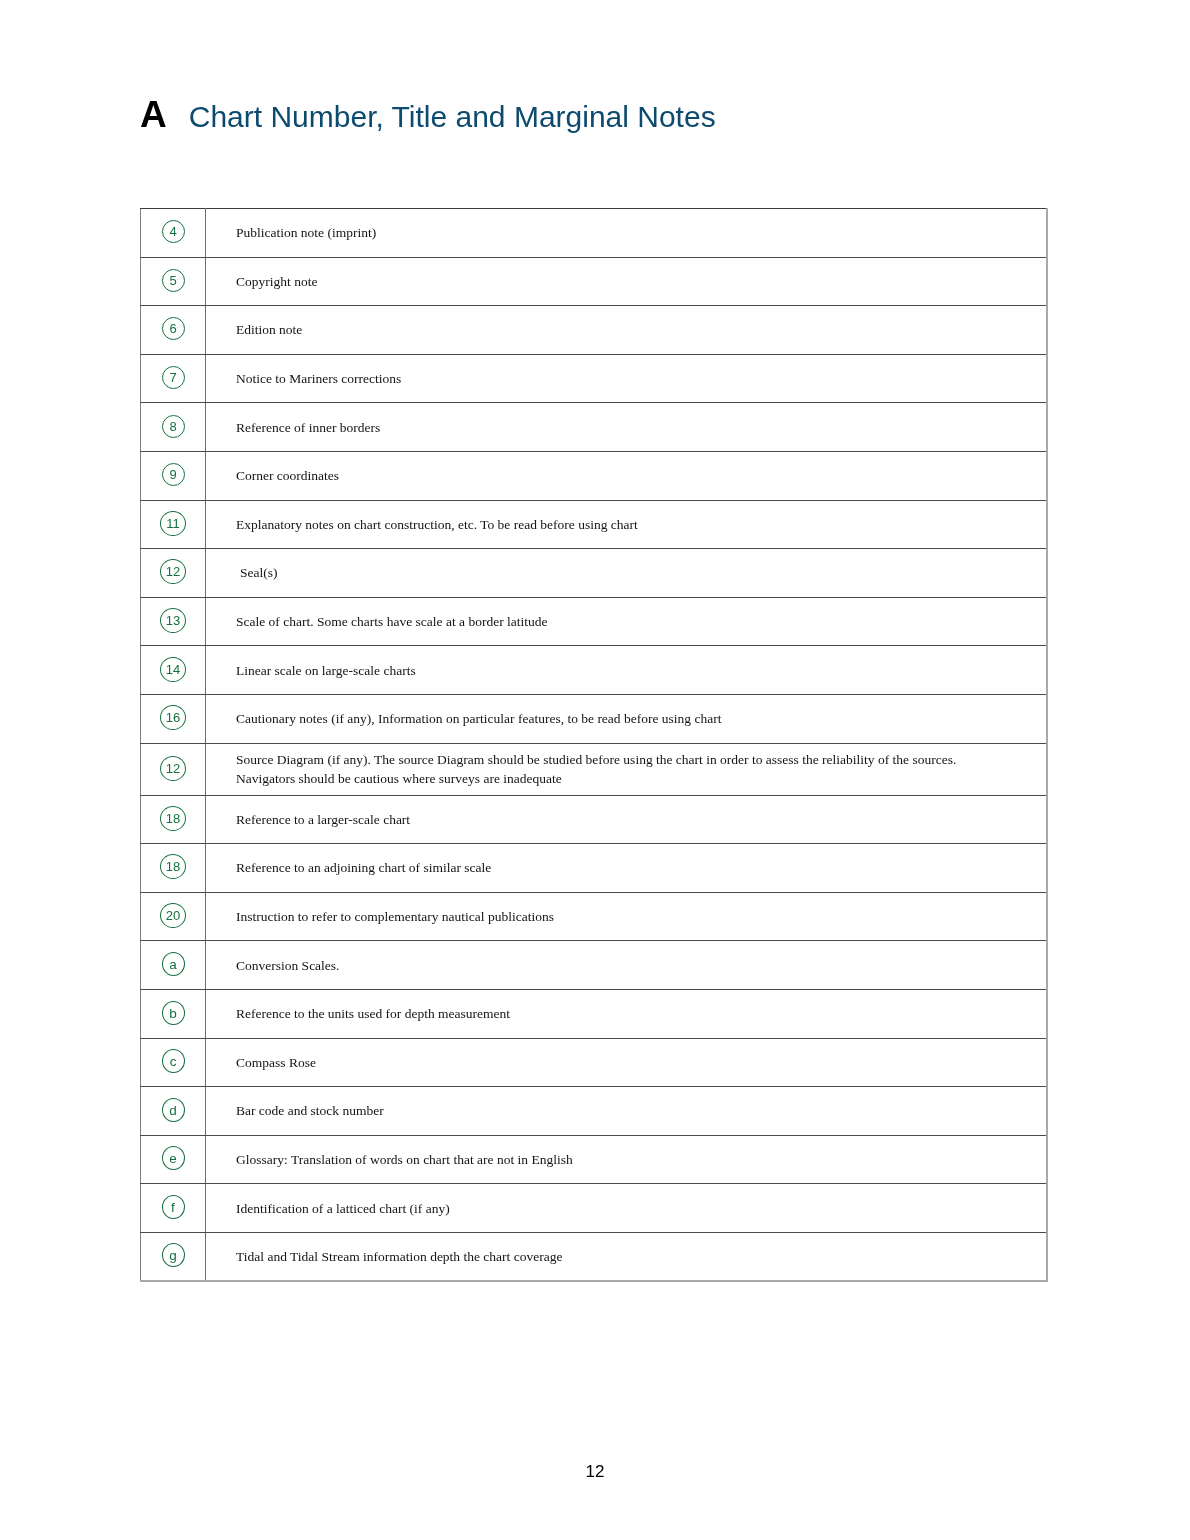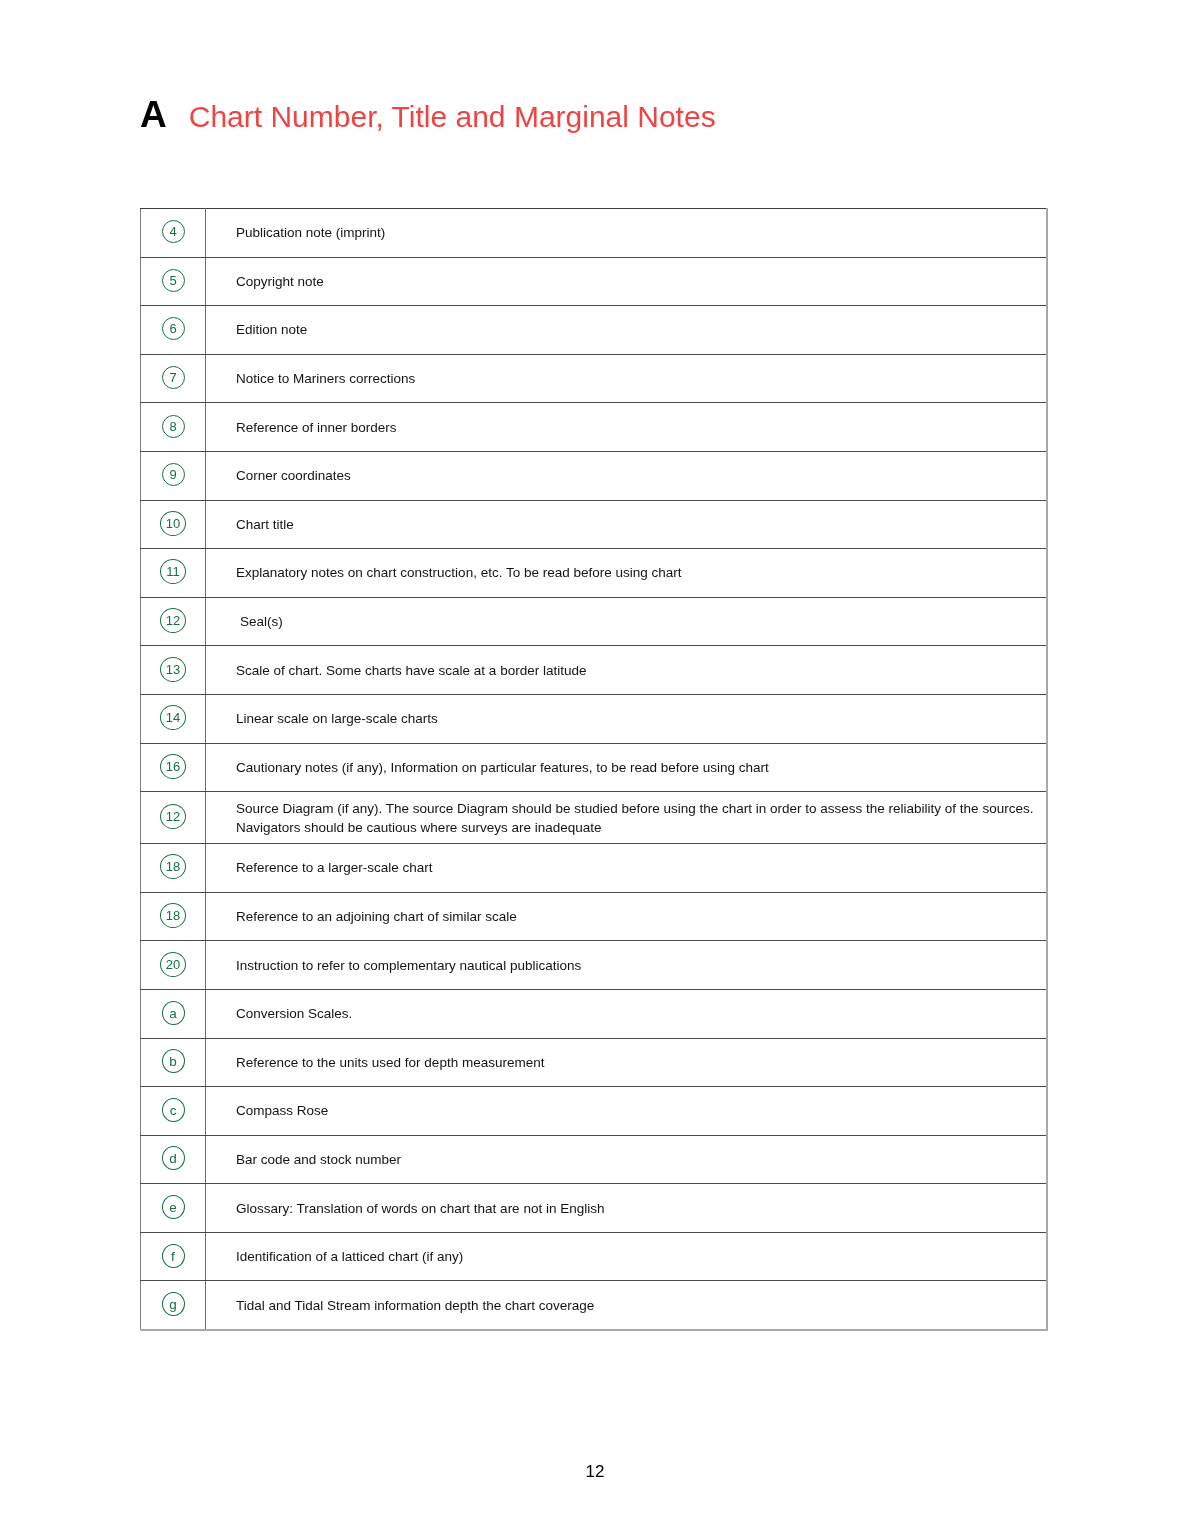--- a/index.html
+++ b/index.html
@@ -37,21 +37,21 @@
     font-weight: bold;
     letter-spacing: 0px;
     line-height: 1;
     color: #000;
   }
   .header-title {
     font-size: 30px;
     font-weight: normal;
     line-height: 1;
     margin-left: 22px;
-    color: #ef4444;
+    color: #0c4a6e;
   }
 
   
   .legend-table {
     position: absolute;
     left: 140px;
     top: 208px;
     width: 908px;
     border-collapse: collapse;
     table-layout: fixed;
@@ -118,20 +118,21 @@
     line-height: 21px;
     font-size: 13.5px;
   }
 
   .desc-text {
     font-size: 13.5px;
     line-height: 19px;
     color: #141414;
     display: block;
     white-space: pre-line;
+    font-family: Liberation Serif, serif;
   }
   .desc-text.indent {
     padding-left: 4px;
   }
 
   
   .page-footer {
     position: absolute;
     left: 0;
     top: 1462px;
@@ -185,26 +186,20 @@
             <span class="desc-text">Reference of inner borders</span>
           </td>
         </tr>
         <tr>
           <td class="key-cell"><span class="badge">9</span></td>
           <td class="desc-cell">
             <span class="desc-text">Corner coordinates</span>
           </td>
         </tr>
         <tr>
-          <td class="key-cell"><span class="badge wide">10</span></td>
-          <td class="desc-cell">
-            <span class="desc-text">Chart title</span>
-          </td>
-        </tr>
-        <tr>
           <td class="key-cell"><span class="badge wide">11</span></td>
           <td class="desc-cell">
             <span class="desc-text">Explanatory notes on chart construction, etc. To be read before using chart</span>
           </td>
         </tr>
         <tr>
           <td class="key-cell"><span class="badge wide">12</span></td>
           <td class="desc-cell">
             <span class="desc-text indent">Seal(s)</span>
           </td>

